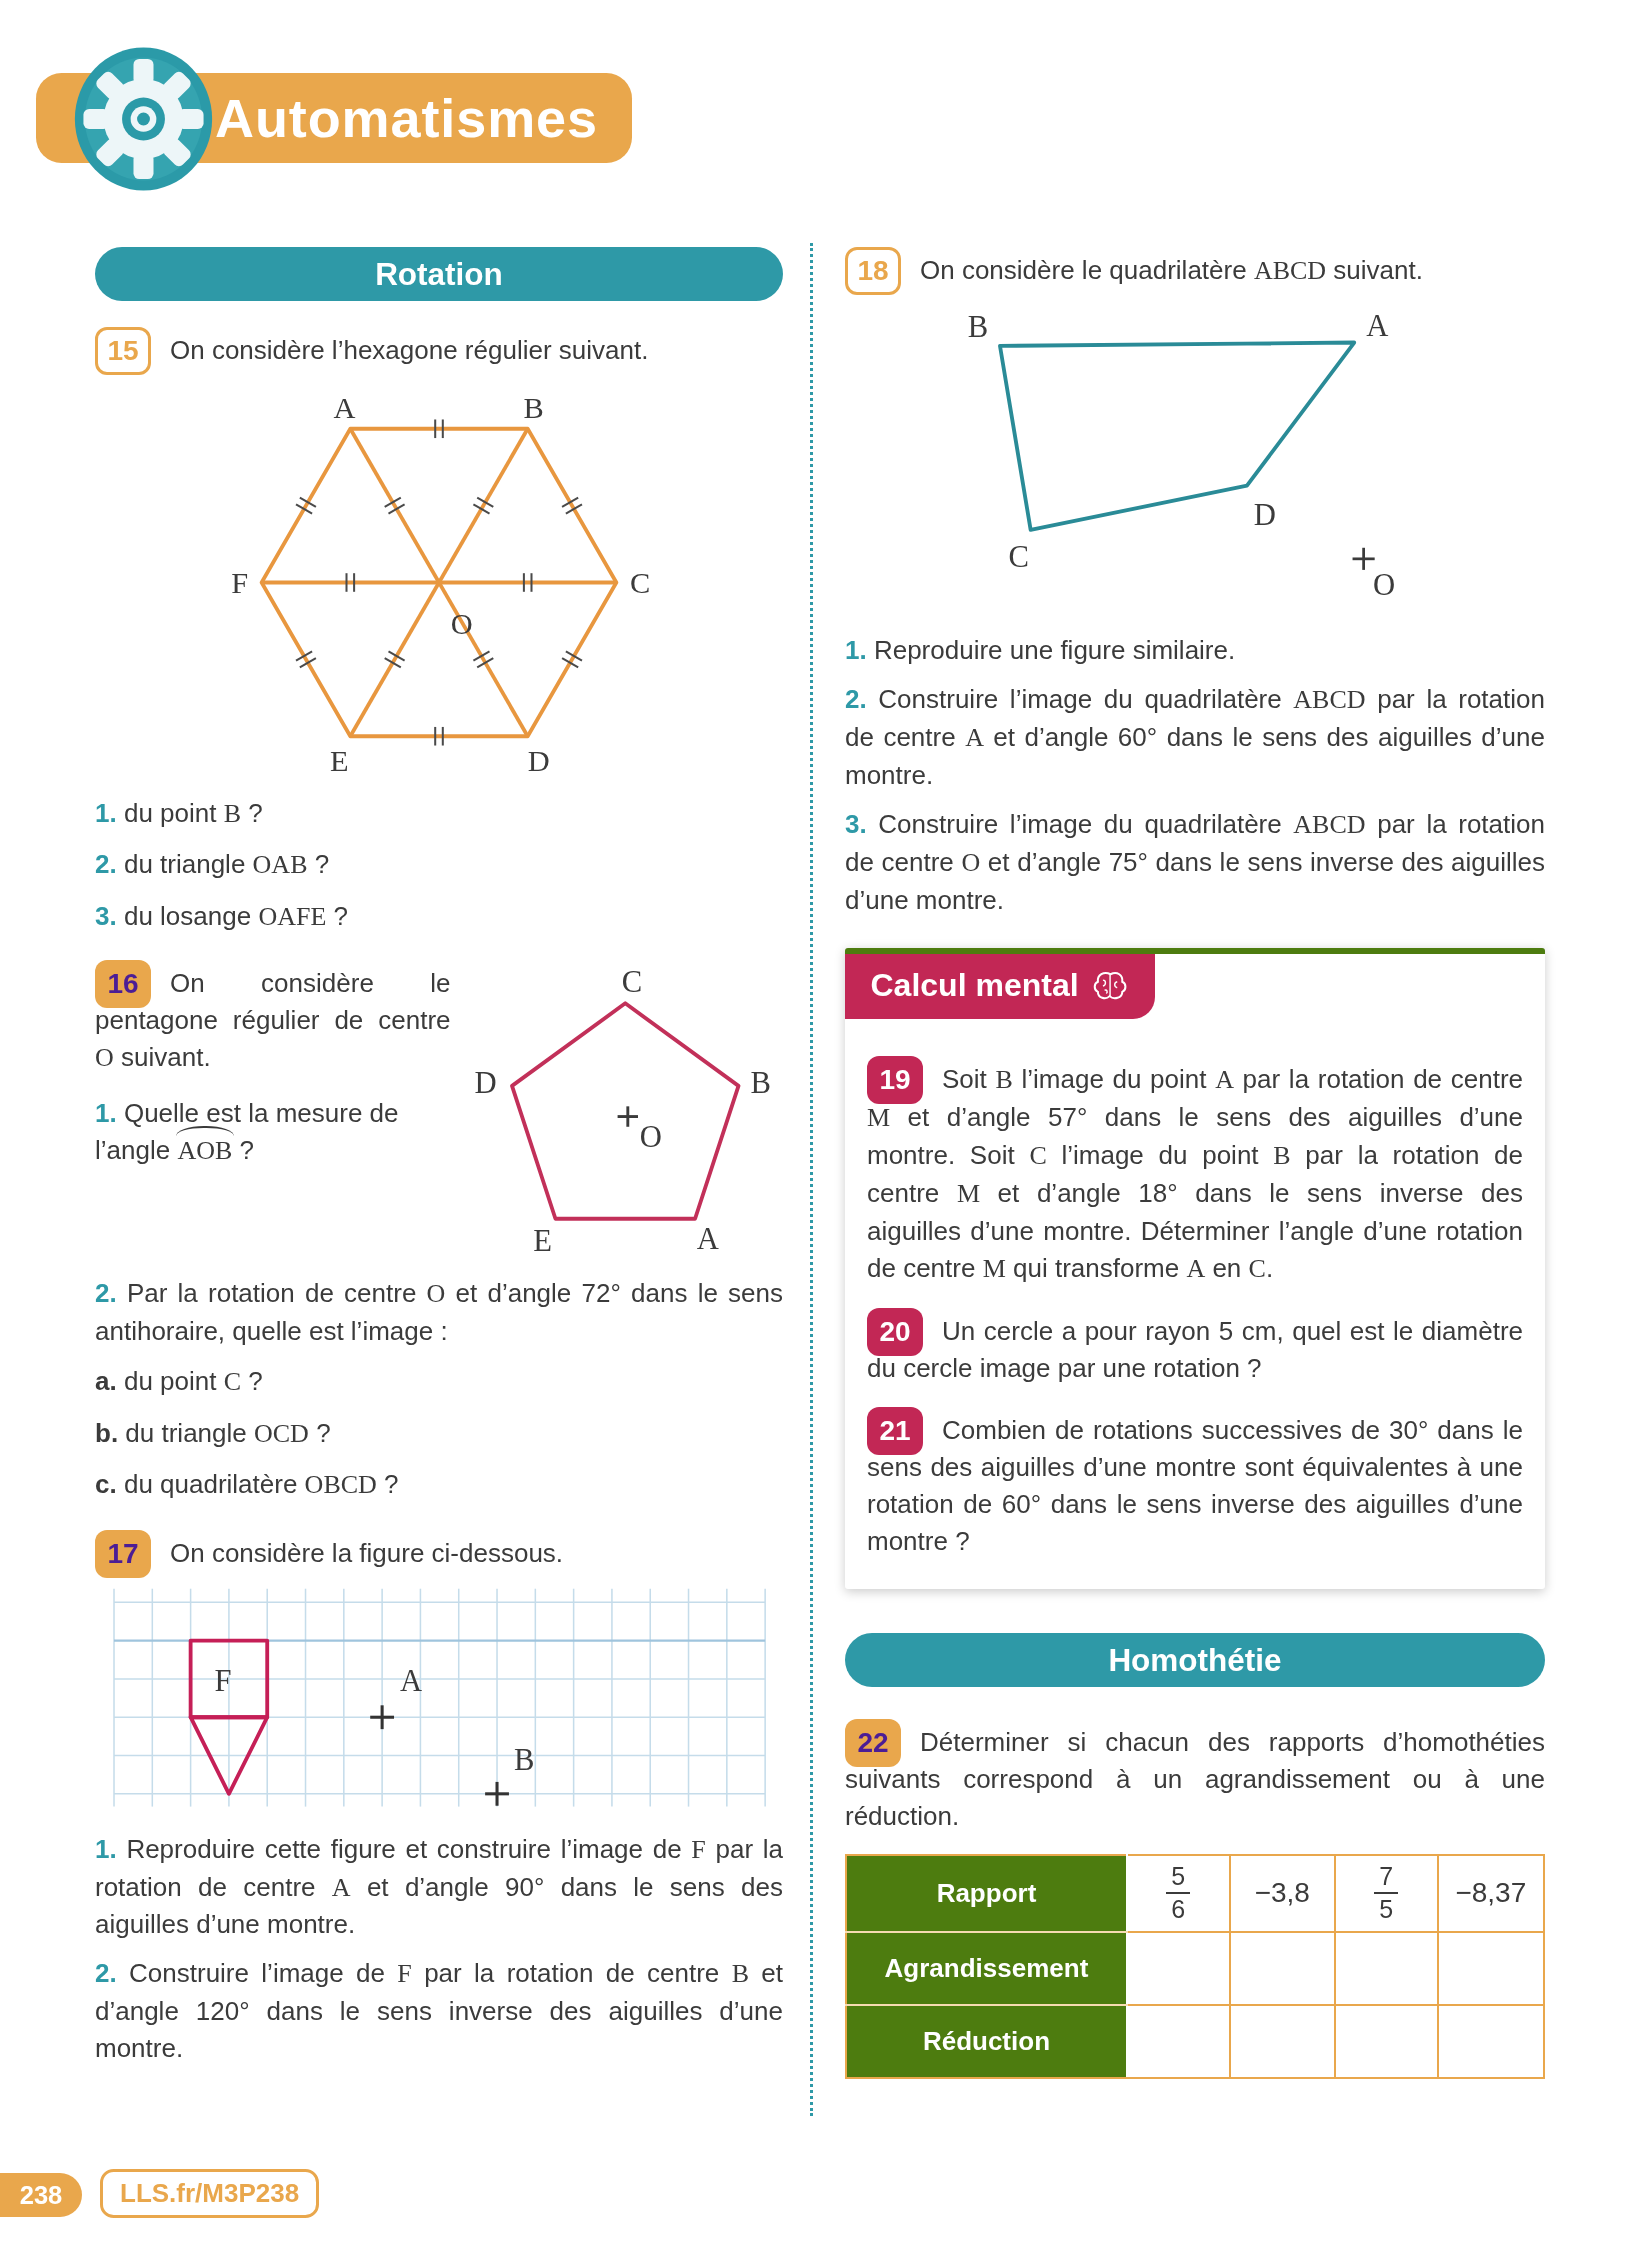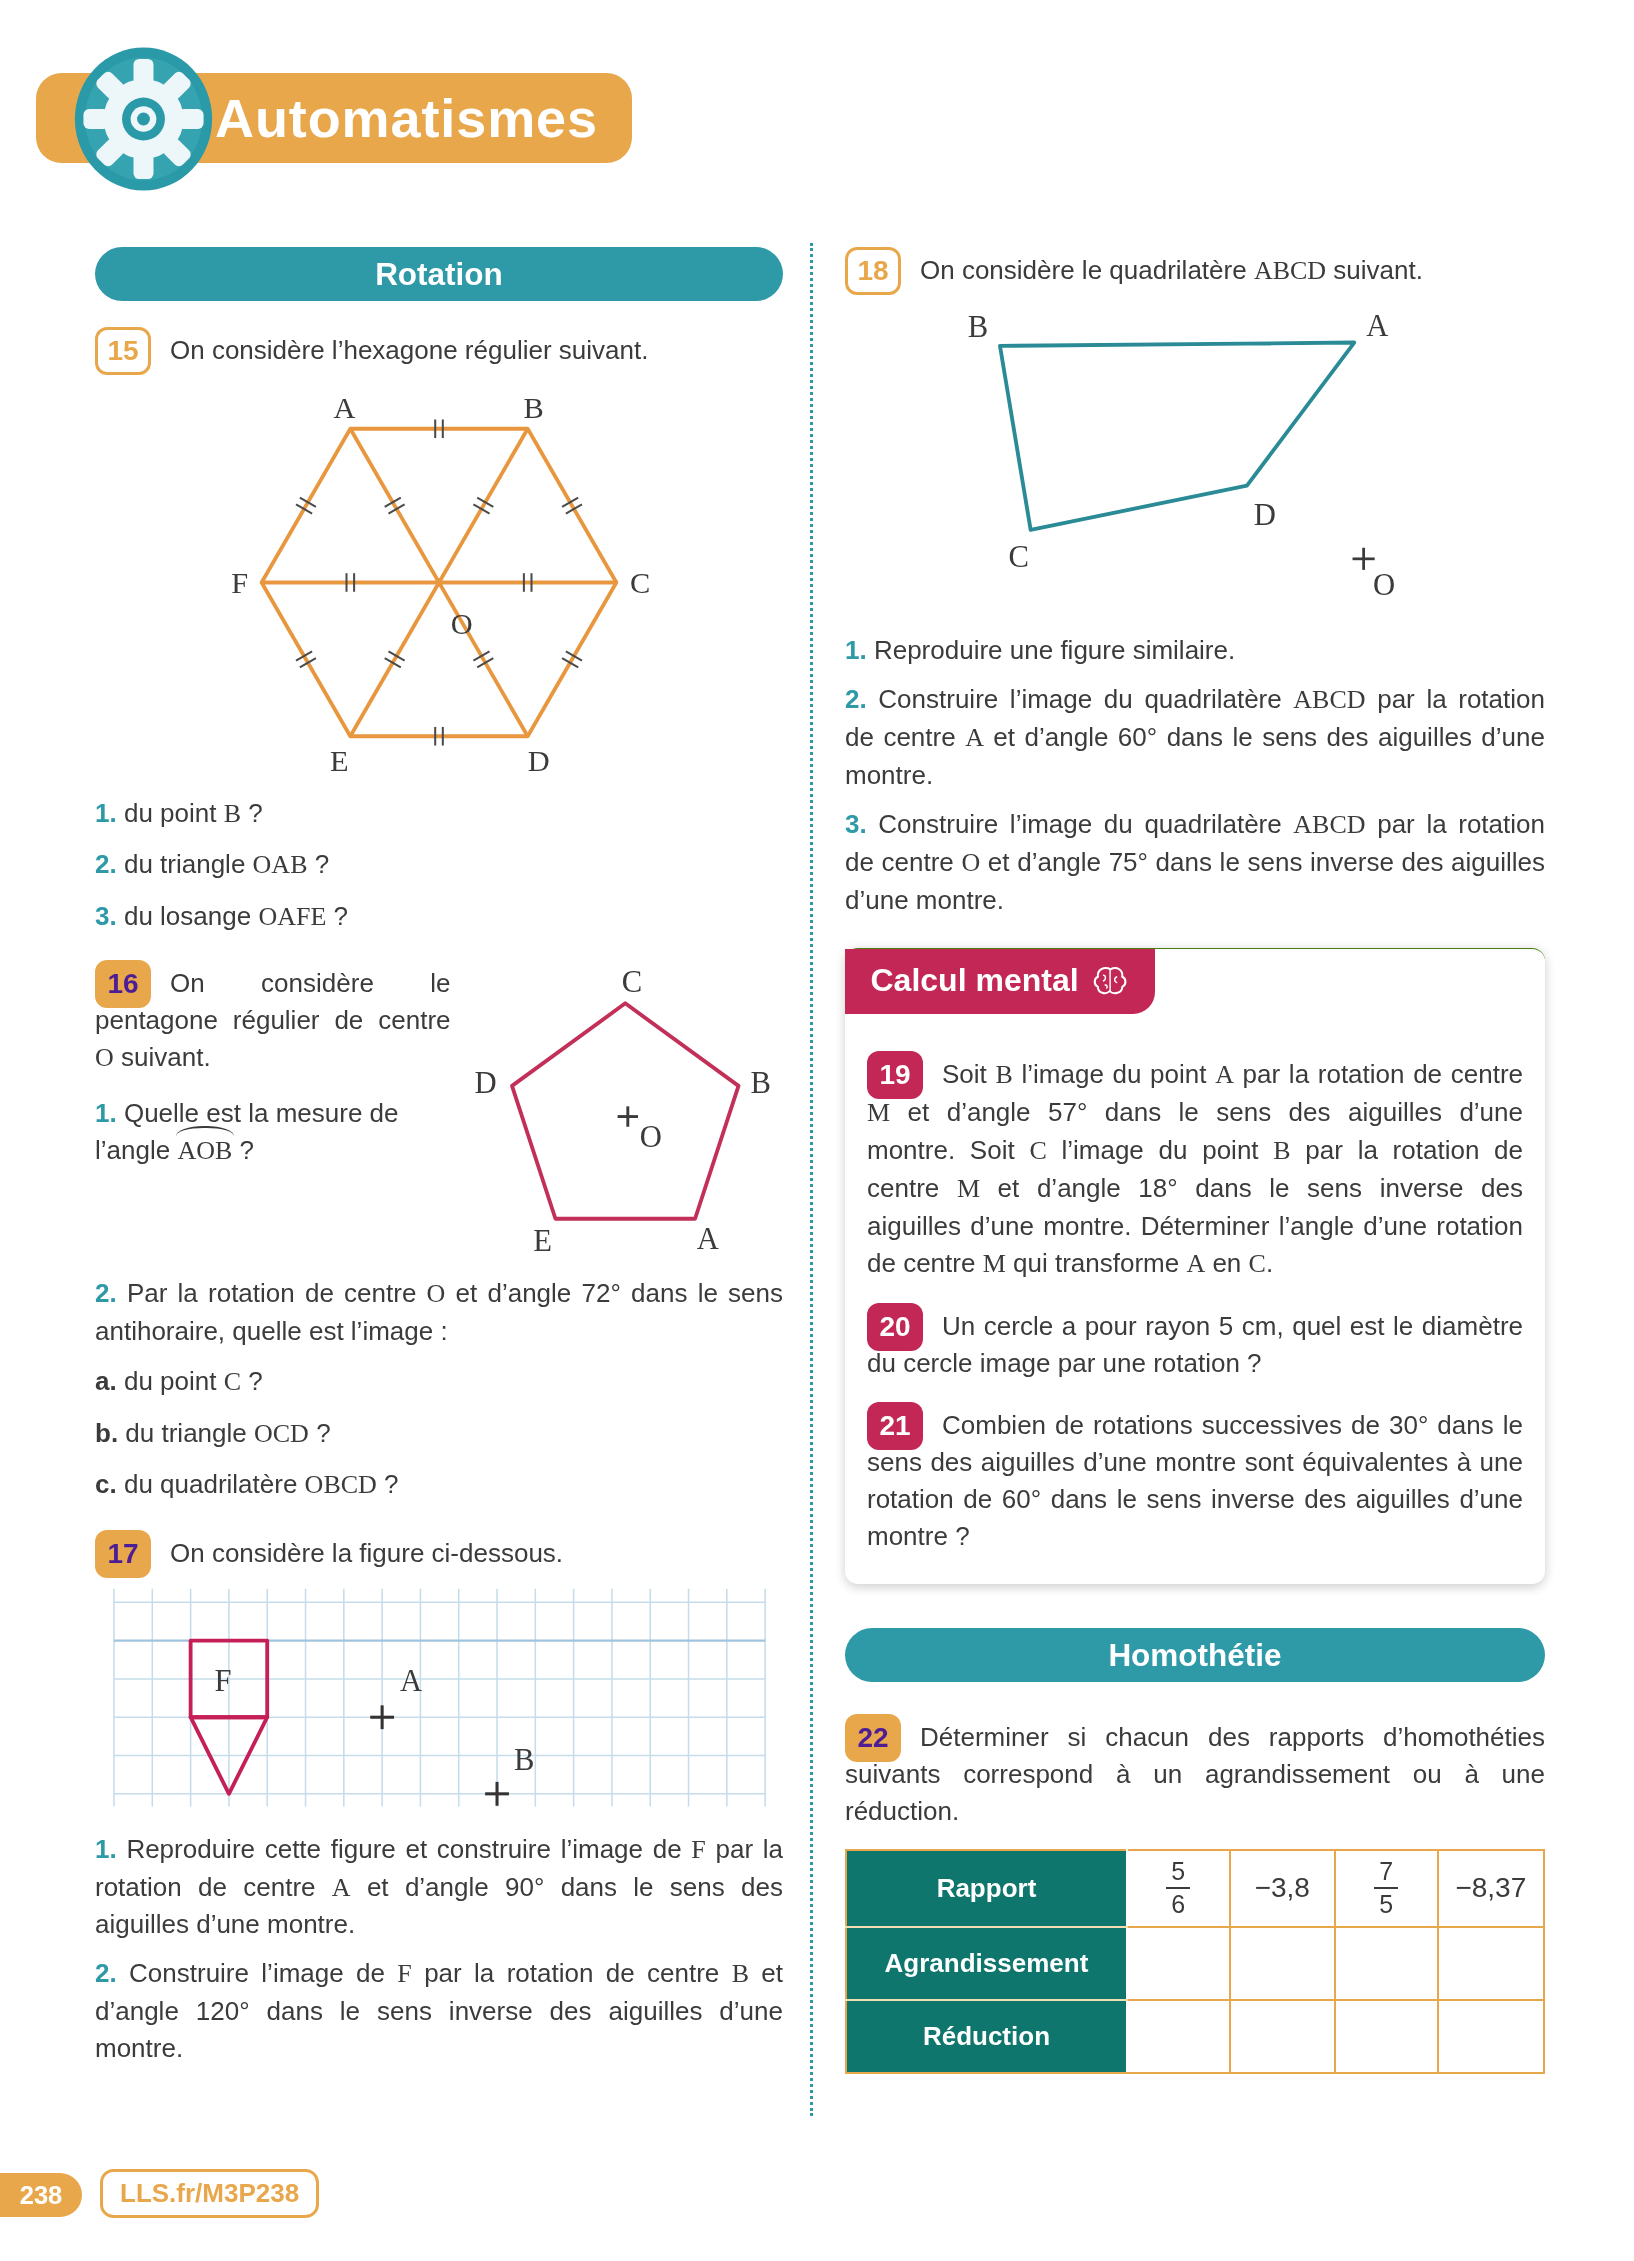--- a/index.html
+++ b/index.html
@@ -41,31 +41,31 @@
                border-top:2.2px solid #3b3b3b;border-radius:50% 50% 0 0/100% 100% 0 0;}
 
   
   .fig{display:block;margin:15.3px auto 0 auto;}
   .fig-label{font-family:"Liberation Serif",serif;font-size:36px;fill:#3b3b3b;}
   .ex16-flex{display:flex;margin-top:29px;gap:8.5px;}
   .ex16-left{flex:1;}
   .ex16-left .exblock{margin-top:0;}
 
   
-  .calcbox{position:relative;margin-top:29px;background:#fff;border-top:1px solid #4d7c0f;
-           box-shadow:0 2.6px 10.2px rgba(0,0,0,.20);border-radius:13px;
+  .calcbox{position:relative;margin-top:29px;background:#fff;border-top:6px solid #4d7c0f;
+           box-shadow:0 2.6px 10.2px rgba(0,0,0,.20);border-radius:3px;
            padding:82px 22px 29px 22px;box-sizing:border-box;}
   .calctab{position:absolute;left:0;top:0;height:65px;background:#C22755;border-radius:0 0 22px 0;
            display:flex;align-items:center;gap:13.6px;padding:0 25.5px;color:#fff;font-weight:bold;font-size:32px;}
   .calcbox .exblock{margin-top:25.5px;}
   .calcbox .exblock:first-of-type{margin-top:0;}
 
   
   table.ratio{border-collapse:collapse;width:100%;margin-top:19px;}
-  table.ratio th{background:#0f766e;color:#fff;font-weight:bold;font-size:26px;width:274px;
+  table.ratio th{background:#4d7c0f;color:#fff;font-weight:bold;font-size:26px;width:274px;
                  border:2.6px solid #E9A74C;border-right:2.6px solid #fff;padding:12px 5.1px;}
   table.ratio th{border-bottom:2.6px solid #F6DCB2;}
   table.ratio tr:last-child th{border-bottom:2.6px solid #E9A74C;}
   table.ratio td{border:2.6px solid #E9A74C;background:#fff;text-align:center;font-size:28px;
                  padding:8.5px 5.1px;width:96px;}
   .frac{display:inline-flex;flex-direction:column;align-items:center;line-height:1.02;font-size:25px;vertical-align:middle;}
   .frac .bar{width:24px;border-top:2.2px solid #3b3b3b;margin:2.6px 0;}
   td.blank{height:54px;}
 
   

